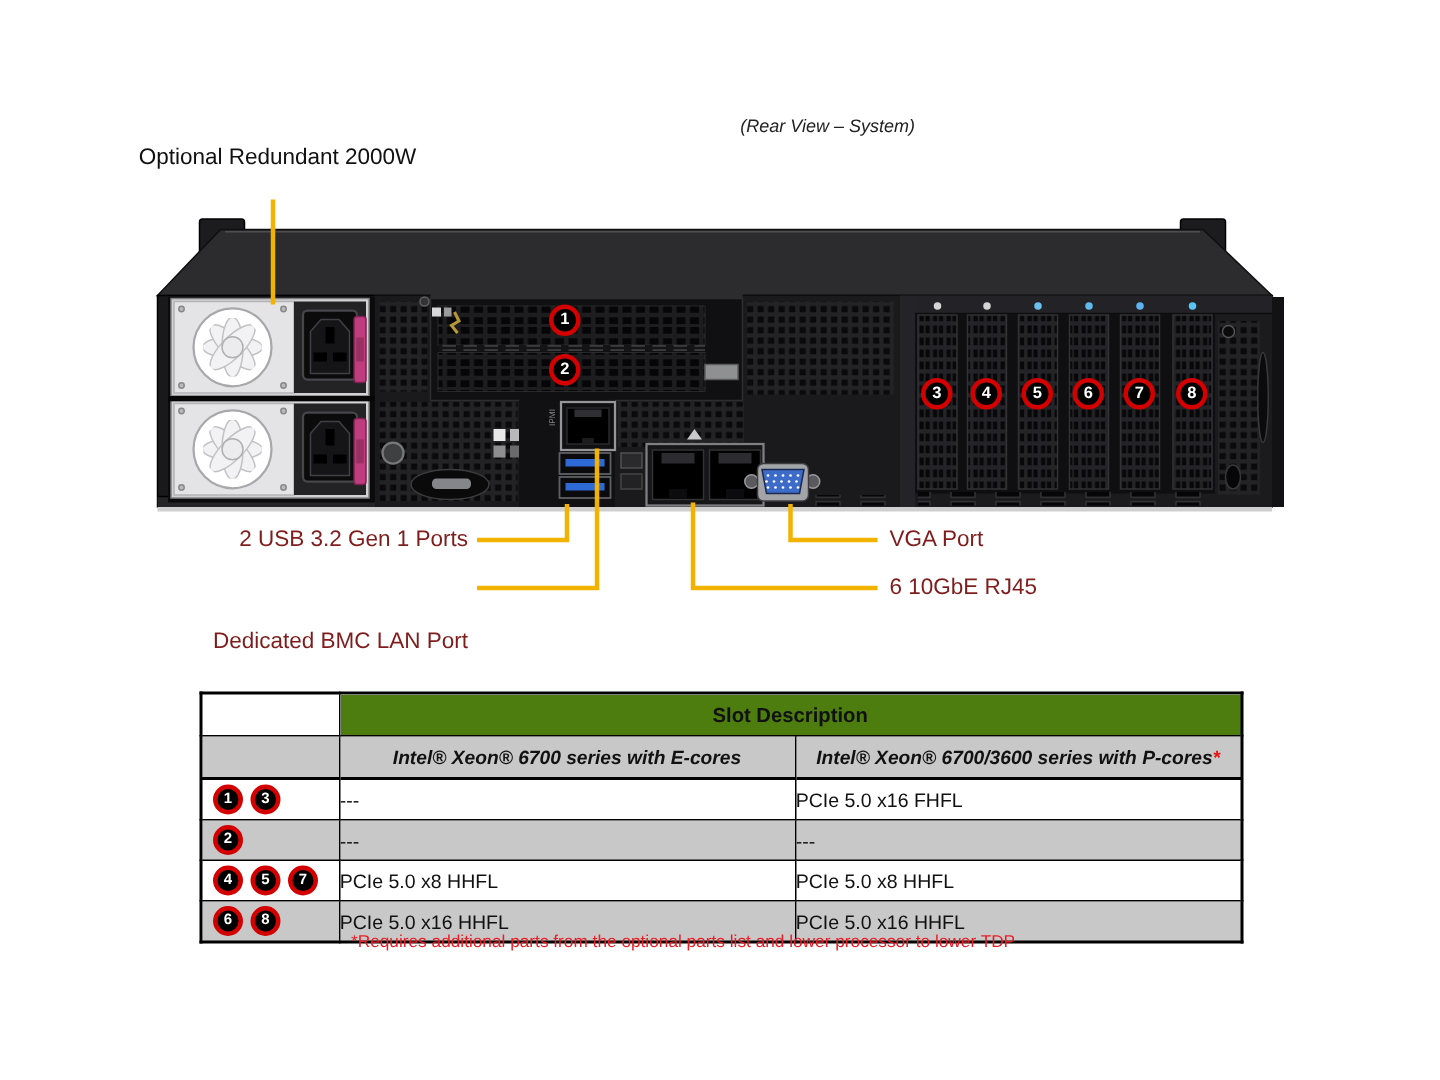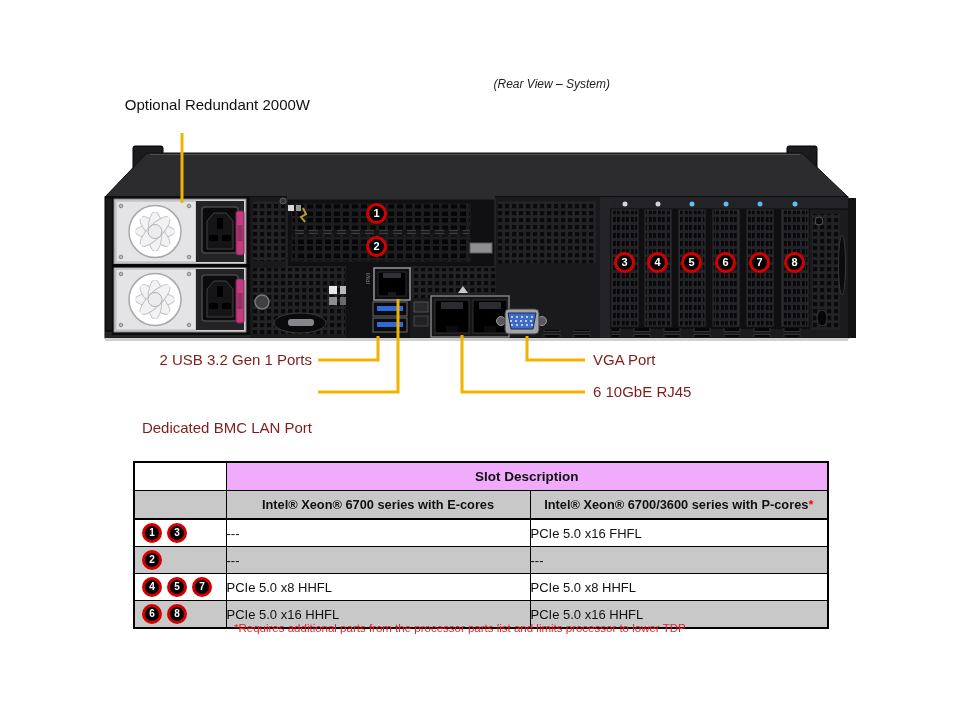--- a/index.html
+++ b/index.html
@@ -3,46 +3,46 @@
 <meta charset="utf-8">
 <style>
   html,body{margin:0;padding:0;background:#ffffff;}
   body{width:960px;height:720px;position:relative;overflow:hidden;
        font-family:"Liberation Sans", sans-serif;color:#111;}
   .abs{position:absolute;}
 
   
   .fig-title{left:350px;top:77px;width:260px;text-align:right;
              font-size:12px;font-style:italic;color:#222;}
-  .psu-label{left:60px;top:95px;width:250px;text-align:right;
+  .psu-label{left:60px;top:95px;width:250px;text-align:center;
              font-size:15px;line-height:19px;color:#111;}
   .port-label{font-size:15px;color:#7f1d1d;line-height:18px;white-space:nowrap;}
   .lbl-usb{left:100px;top:351px;width:212px;text-align:right;}
   .lbl-bmc{left:100px;top:383px;width:212px;text-align:right;margin-top:36px;}
   .lbl-vga{left:593px;top:351px;}
   .lbl-lan{left:593px;top:383px;}
 
   
   .callout{position:absolute;width:21px;height:21px;border-radius:50%;
            background:#000;border:3px solid #d40000;box-sizing:border-box;
            color:#fff;font-weight:bold;font-size:11px;line-height:15px;
            text-align:center;z-index:5;}
 
   
   .slot-table-wrap{left:133px;top:461px;}
   table.slot-table{border-collapse:collapse;table-layout:fixed;width:694px;
                    border:2px solid #000;font-size:13px;}
   table.slot-table td{border:1px solid #000;height:26px;padding:0;
                       vertical-align:middle;overflow:hidden;white-space:nowrap;}
   table.slot-table tr.hdr1 td{height:27px;}
-  table.slot-table tr.hdr2 td{height:27px;border-bottom:2px solid #000;}
+  table.slot-table tr.hdr2 td{height:27px;border-bottom:2px solid #000;font-style:italic;}
   .col-badges{width:92px;}
   .col-e{width:304px;}
   .col-p{width:298px;}
-  .th-title{text-align:center;font-weight:bold;font-size:13.5px;background:#f0abfc;}
+  .th-title{text-align:center;font-weight:bold;font-size:13.5px;background:#4d7c0f;}
   .th-cpu{text-align:center;font-weight:bold;font-size:12.8px;background:#c8c8c8;}
   .row-w{background:#ffffff;}
   .row-g{background:#c8c8c8;}
   .cell-txt{padding-left:9px;}
   .badge-cell{display:flex;align-items:center;gap:5px;padding-left:7px;}
   .tbadge{width:20px;height:20px;border-radius:50%;background:#000;
           border:3px solid #d40000;box-sizing:border-box;color:#fff;
           font-weight:bold;font-size:10px;line-height:14px;text-align:center;
           flex:0 0 auto;}
   .red-star{color:#ee1111;}
@@ -311,13 +311,13 @@
         <span class="tbadge">8</span>
       </div>
           </td>
       <td class="cell-txt">PCIe 5.0 x16 HHFL</td>
       <td class="cell-txt">PCIe 5.0 x16 HHFL</td>
     </tr>
   </tbody>
     </table>
 </div>
 
-<div class="abs footnote">*Requires additional parts from the processor parts list and limits processor to lower TDP</div>
+<div class="abs footnote">*Requires additional parts from the optional parts list and lower processor to lower TDP</div>
 
 </body></html>

